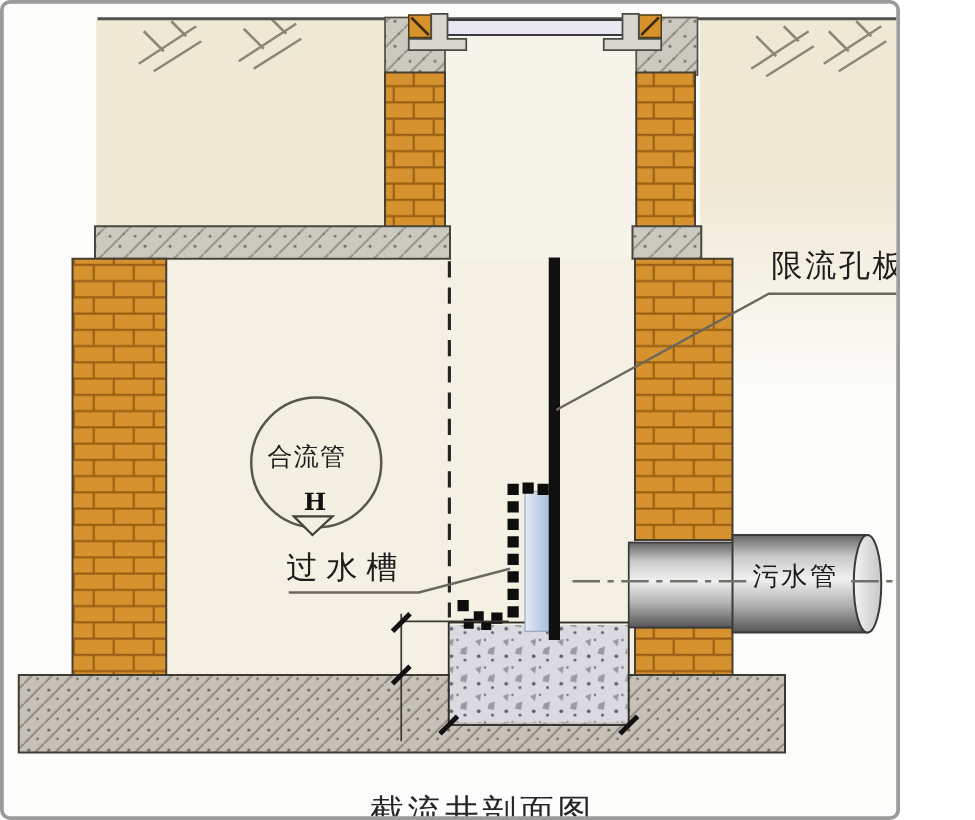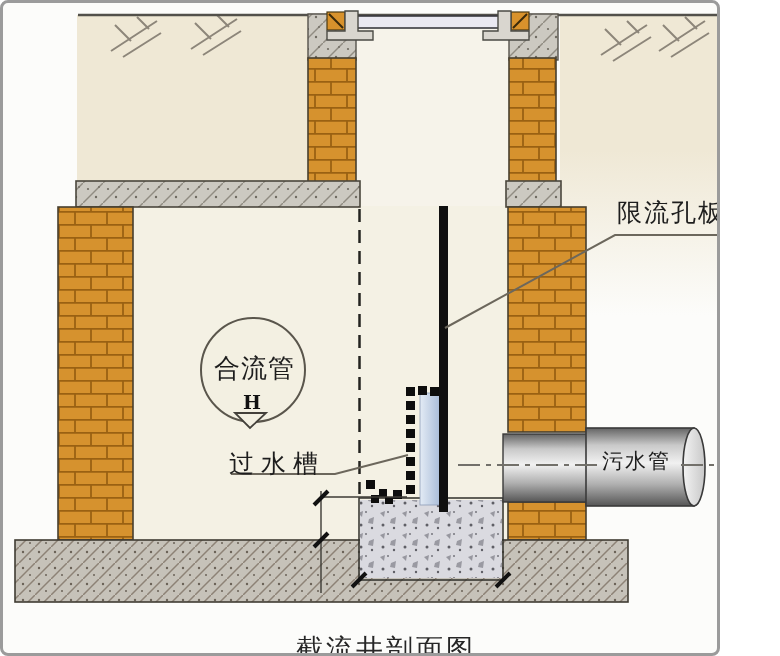--- a/index.html
+++ b/index.html
@@ -7,22 +7,22 @@
     position:relative;width:720px;height:656px;box-sizing:border-box;
     border:3px solid #9b9b9b;border-radius:8px;background:#fcfcfa;overflow:hidden;
     font-family:"DejaVu Sans",sans-serif;
   }
   .frame svg{position:absolute;left:0;top:0;}
   .lbl{
     position:absolute;color:#1d1d1d;white-space:nowrap;line-height:1.1;
     font-family:"DejaVu Sans",sans-serif;
   }
   .lbl-orifice{left:614px;top:196px;font-size:25px;letter-spacing:2px;}
-  .lbl-heliu{left:211px;top:351px;font-size:26px;letter-spacing:1px;}
-  .lbl-guoshui{left:226px;top:447px;font-size:25px;letter-spacing:7px;}
+  .lbl-heliu{left:211px;top:351px;font-size:20px;letter-spacing:1px;}
+  .lbl-guoshui{left:226px;top:437px;font-size:25px;letter-spacing:7px;}
   .lbl-wushui{left:599px;top:447px;font-size:21px;letter-spacing:2px;}
   .lbl-levelsym{left:240px;top:389px;font-size:19px;font-weight:bold;
     font-family:"DejaVu Serif",serif;color:#111;}
   .caption{
     position:absolute;left:293px;top:628px;font-size:27px;letter-spacing:3px;
     color:#262626;font-weight:500;white-space:nowrap;
   }
 </style>
 </head>
 <body>

